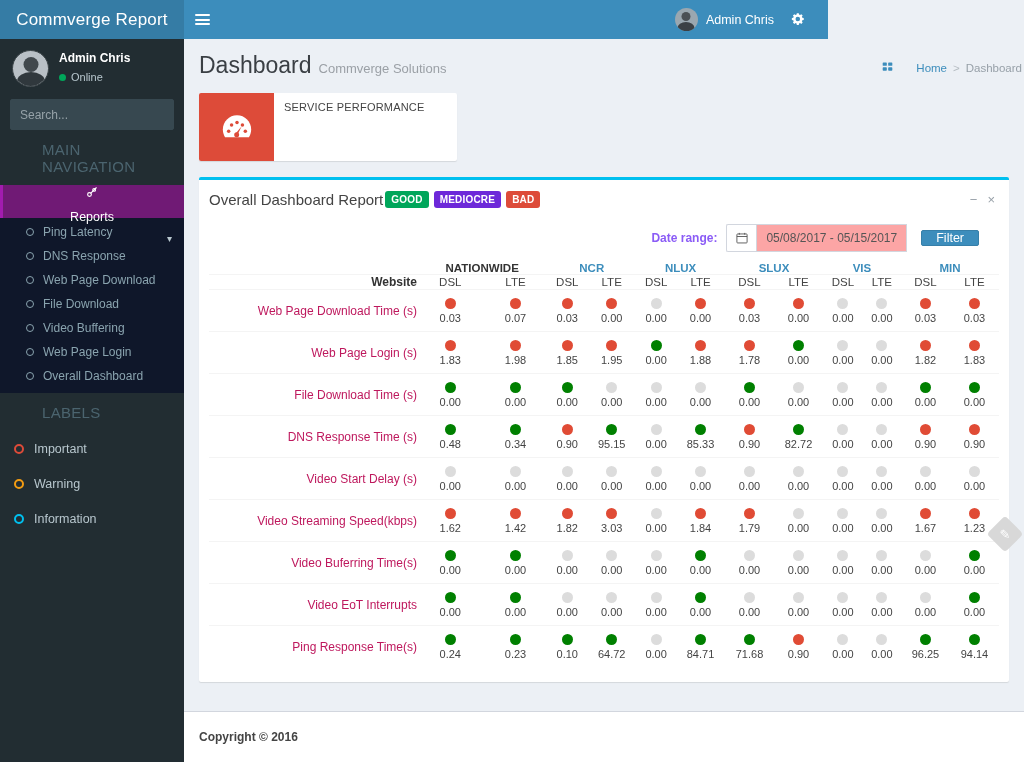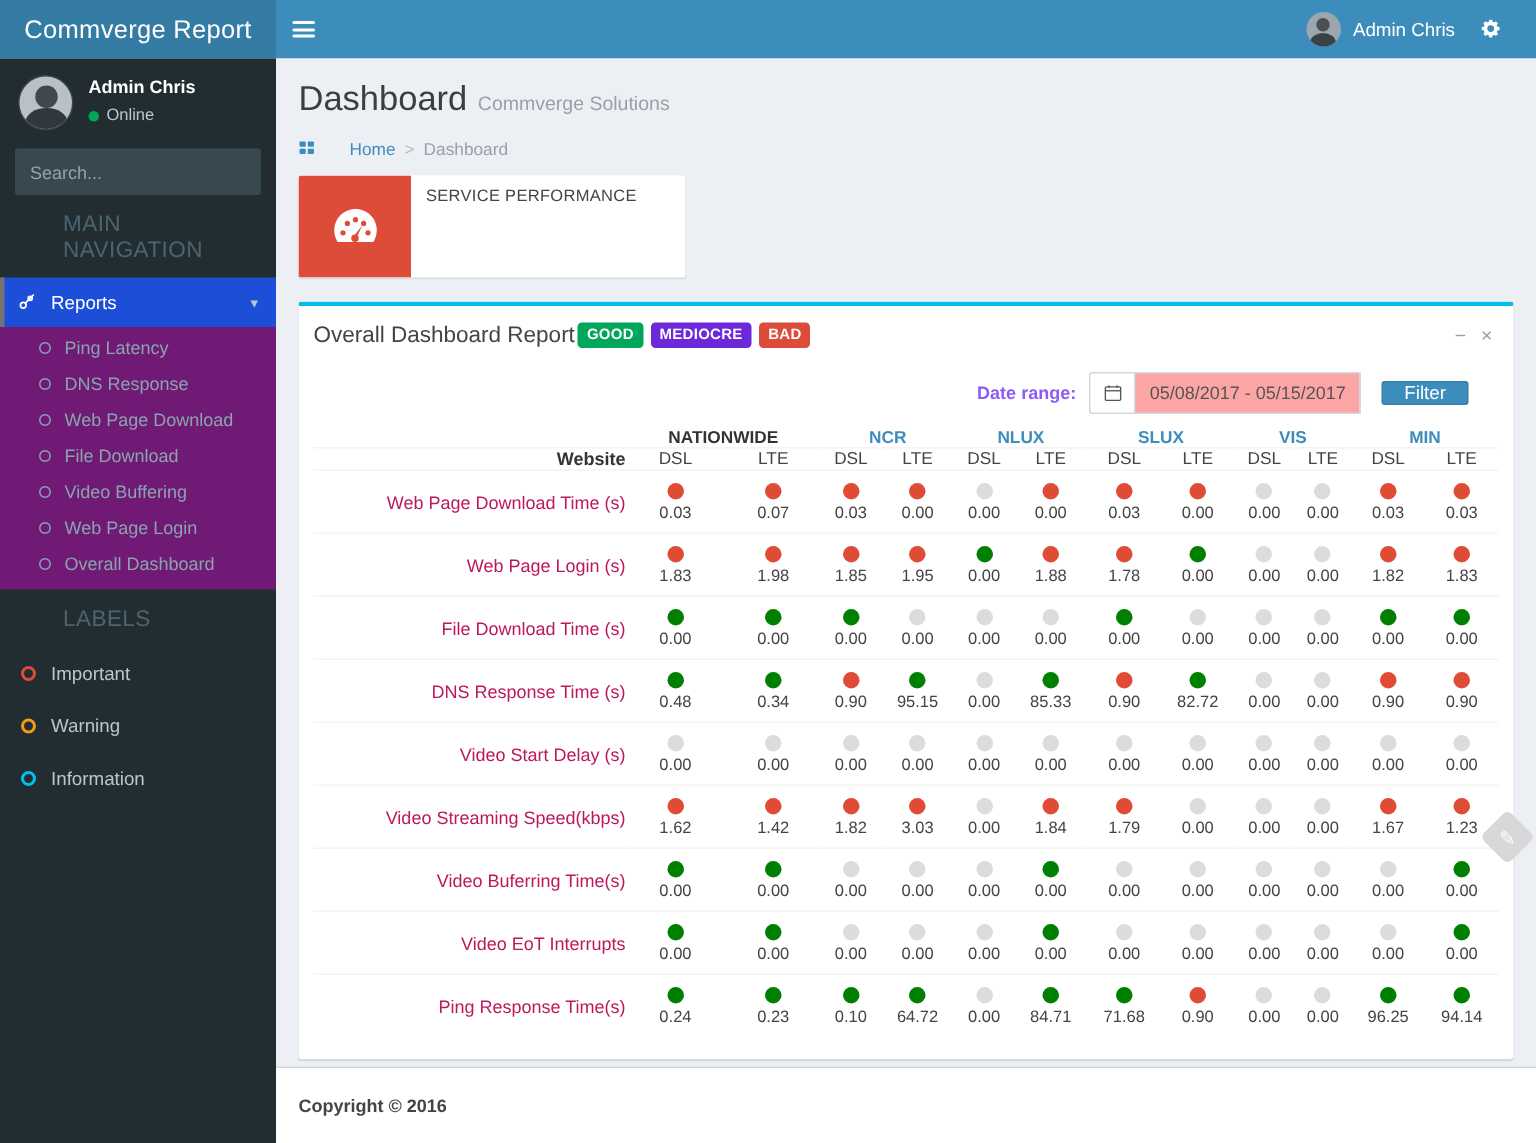--- a/index.html
+++ b/index.html
@@ -7,21 +7,21 @@
     margin: 0; padding: 0;
     width: 1024px; height: 762px;
     overflow: hidden;
     font-family: "Liberation Sans", sans-serif;
     background: #ecf0f5;
     -webkit-font-smoothing: antialiased;
   }
   #app { position: relative; width: 1024px; height: 762px; }
 
   
-  .topbar { position: absolute; top: 0; left: 0; width: 1024px; height: 39px; display: flex; }
+  .topbar { position: absolute; top: 0; left: 0; width: 828px; height: 39px; display: flex; }
   .logo {
     width: 184px; height: 39px; background: #357ca5; color: #fff;
     display: flex; align-items: center; justify-content: center;
     font-size: 17px; font-weight: 300; letter-spacing: .2px;
   }
   .navbar {
     flex: 1; background: #3c8dbc; height: 39px; display: flex;
     align-items: center; justify-content: space-between; padding: 0 10px 0 0;
   }
   .hamburger {
@@ -66,34 +66,34 @@
     flex: 1; background: transparent; border: none; outline: none;
     color: #cfd8dc; font-size: 12px; padding: 0 9px; font-family: "Liberation Sans", sans-serif;
   }
   .searchbox input::placeholder { color: #96a2a8; }
 
   .sect-header { color: #4b646f; font-size: 15px; padding: 11px 14px 10px; letter-spacing: .3px; margin-left: 28px; }
   .nav-item {
     display: flex; align-items: center; height: 33px; padding: 0 12px 0 12px;
     color: #b8c7ce; font-size: 12.5px; cursor: pointer; gap: 9px; position: relative;
   }
-  .nav-item.active { background: #1d4ed8; color: #fff; border-left: 3px solid #737373; padding-left: 9px; }
+  .nav-item.active { background: #701a75; color: #fff; border-left: 3px solid #a21caf; padding-left: 9px; flex-direction: column; }
   .nav-item .chev { margin-left: auto; font-size: 10px; color: #b8c7ce; }
-  .nav-sub { background: #701a75; padding: 2px 0 5px; }
+  .nav-sub { background: #0f172a; padding: 2px 0 5px; }
   .nav-sub .sub-item {
     display: flex; align-items: center; height: 24px; padding-left: 26px;
     color: #8aa4af; font-size: 12px; cursor: pointer; gap: 9px;
   }
   .ring { width: 8px; height: 8px; border-radius: 50%; border: 1.6px solid #8aa4af; display: inline-block; flex:none;}
   .label-item { display: flex; align-items: center; height: 35px; padding: 0 14px; color: #b8c7ce; font-size: 12.5px; gap: 10px; cursor: pointer; }
   .ring-lg { width: 10px; height: 10px; border-radius: 50%; border: 2px solid currentColor; display: inline-block; flex:none;}
 
   
   .content { position: absolute; top: 39px; left: 184px; width: 840px; height: 723px; background: #ecf0f5; }
-  .page-head { padding: 12px 2px 0 15px; display: flex; align-items: flex-start; justify-content: space-between; flex-direction: column; }
+  .page-head { padding: 12px 2px 0 15px; display: flex; align-items: flex-start; justify-content: space-between; }
   .page-title { font-size: 23px; font-weight: 300; color: #3a3f44; line-height: 28px; }
   .page-title small { font-size: 13px; color: #9ba0a6; font-weight: 400; margin-left: 7px; }
   .breadcrumb { display: flex; align-items: center; gap: 6px; font-size: 11.5px; color: #97a0a8; padding-top: 10px; }
   .breadcrumb a { color: #3c8dbc; text-decoration: none; display: flex; align-items: center; gap: 23px; }
   .breadcrumb .sep { color: #b5bcc2; }
 
   .infobox {
     margin: 10px 15px 0 15px; width: 258px; height: 68px; background: #fff;
     border-radius: 2px; display: flex; box-shadow: 0 1px 1px rgba(0,0,0,.1); overflow: hidden;
   }

